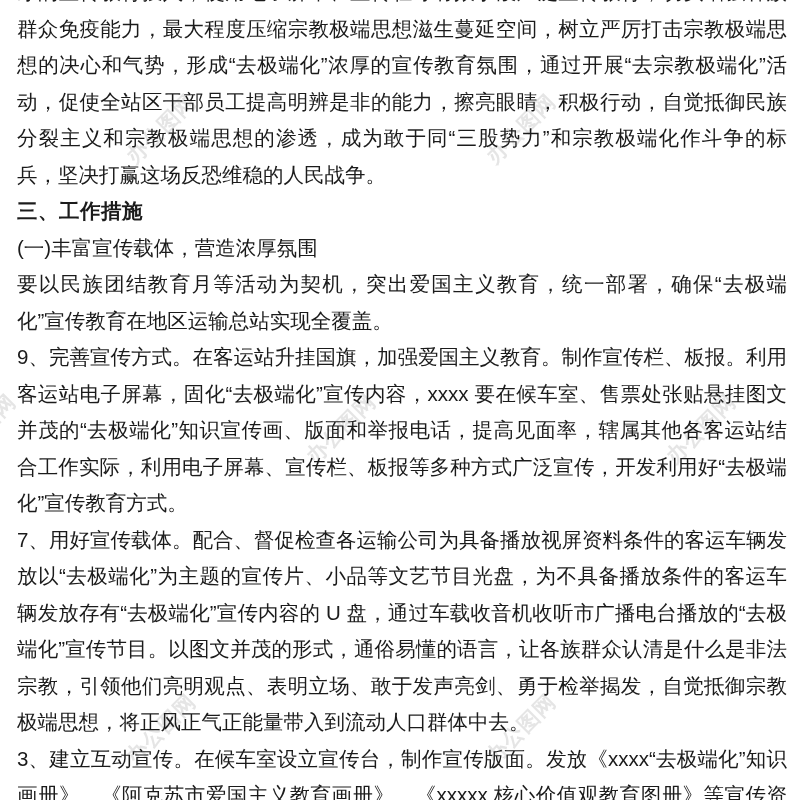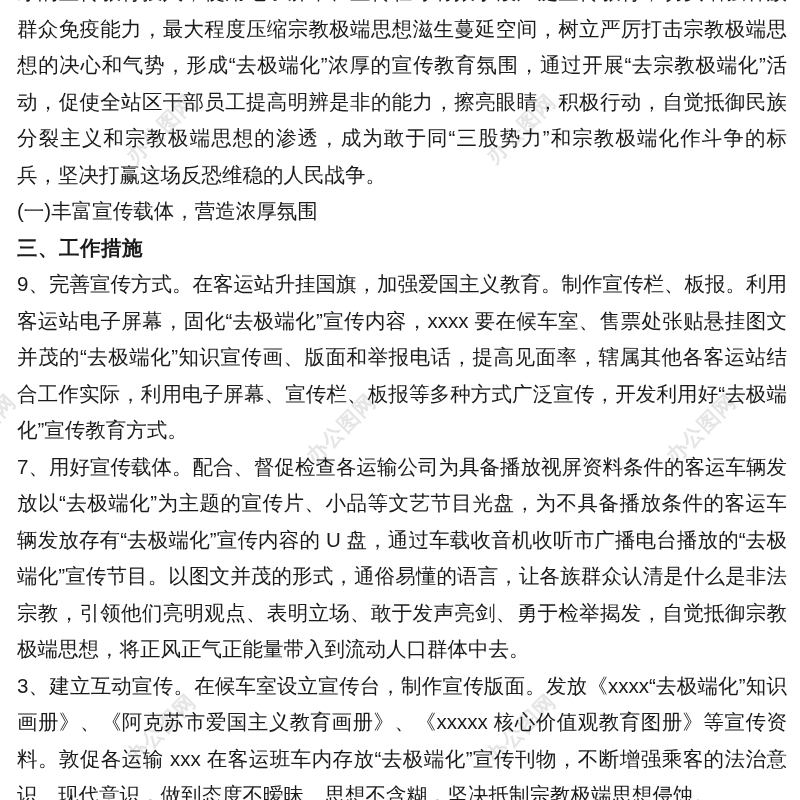--- a/index.html
+++ b/index.html
@@ -81,24 +81,25 @@
     <span class="wm" style="left: 660px; top: 450px; color: rgb(214, 214, 214); transform: rotate(-45deg);">办公图网</span>
     <span class="wm" style="left: 120px; top: 750px; color: rgb(214, 214, 214); transform: rotate(-45deg);">办公图网</span>
     <span class="wm" style="left: 480px; top: 750px; color: rgb(214, 214, 214); transform: rotate(-45deg);">办公图网</span>
   </div>
 
 <div id="page">
   <div id="doc-body">
 
     <p class="para">厅的宣传教育投入，使用电子屏幕、宣传栏等有效手段广泛宣传教育，切实增强各族群众免疫能力，最大程度压缩宗教极端思想滋生蔓延空间，树立严厉打击宗教极端思想的决心和气势，形成“去极端化”浓厚的宣传教育氛围，通过开展“去宗教极端化”活动，促使全站区干部员工提高明辨是非的能力，擦亮眼睛，积极行动，自觉抵御民族分裂主义和宗教极端思想的渗透，成为敢于同“三股势力”和宗教极端化作斗争的标兵，坚决打赢这场反恐维稳的人民战争。</p>
 
+    <p class="para heading">三、工作措施</p>
+
     <p class="para">(一)丰富宣传载体，营造浓厚氛围</p>
 
-    <p class="para heading">三、工作措施</p>
-
+    <p class="para">要以民族团结教育月等活动为契机，突出爱国主义教育，统一部署，确保“去极端化”宣传教育在地区运输总站实现全覆盖。</p>
 
     <p class="para">9、完善宣传方式。在客运站升挂国旗，加强爱国主义教育。制作宣传栏、板报。利用客运站电子屏幕，固化“去极端化”宣传内容，xxxx 要在候车室、售票处张贴悬挂图文并茂的“去极端化”知识宣传画、版面和举报电话，提高见面率，辖属其他各客运站结合工作实际，利用电子屏幕、宣传栏、板报等多种方式广泛宣传，开发利用好“去极端化”宣传教育方式。</p>
 
     <p class="para">7、用好宣传载体。配合、督促检查各运输公司为具备播放视屏资料条件的客运车辆发放以“去极端化”为主题的宣传片、小品等文艺节目光盘，为不具备播放条件的客运车辆发放存有“去极端化”宣传内容的 U 盘，通过车载收音机收听市广播电台播放的“去极端化”宣传节目。以图文并茂的形式，通俗易懂的语言，让各族群众认清是什么是非法宗教，引领他们亮明观点、表明立场、敢于发声亮剑、勇于检举揭发，自觉抵御宗教极端思想，将正风正气正能量带入到流动人口群体中去。</p>
 
     <p class="para">3、建立互动宣传。在候车室设立宣传台，制作宣传版面。发放《xxxx“去极端化”知识画册》、《阿克苏市爱国主义教育画册》、《xxxxx 核心价值观教育图册》等宣传资料。敦促各运输 xxx 在客运班车内存放“去极端化”宣传刊物，不断增强乘客的法治意识、现代意识，做到态度不暧昧、思想不含糊，坚决抵制宗教极端思想侵蚀。</p>
 
   </div>
 </div>
 

